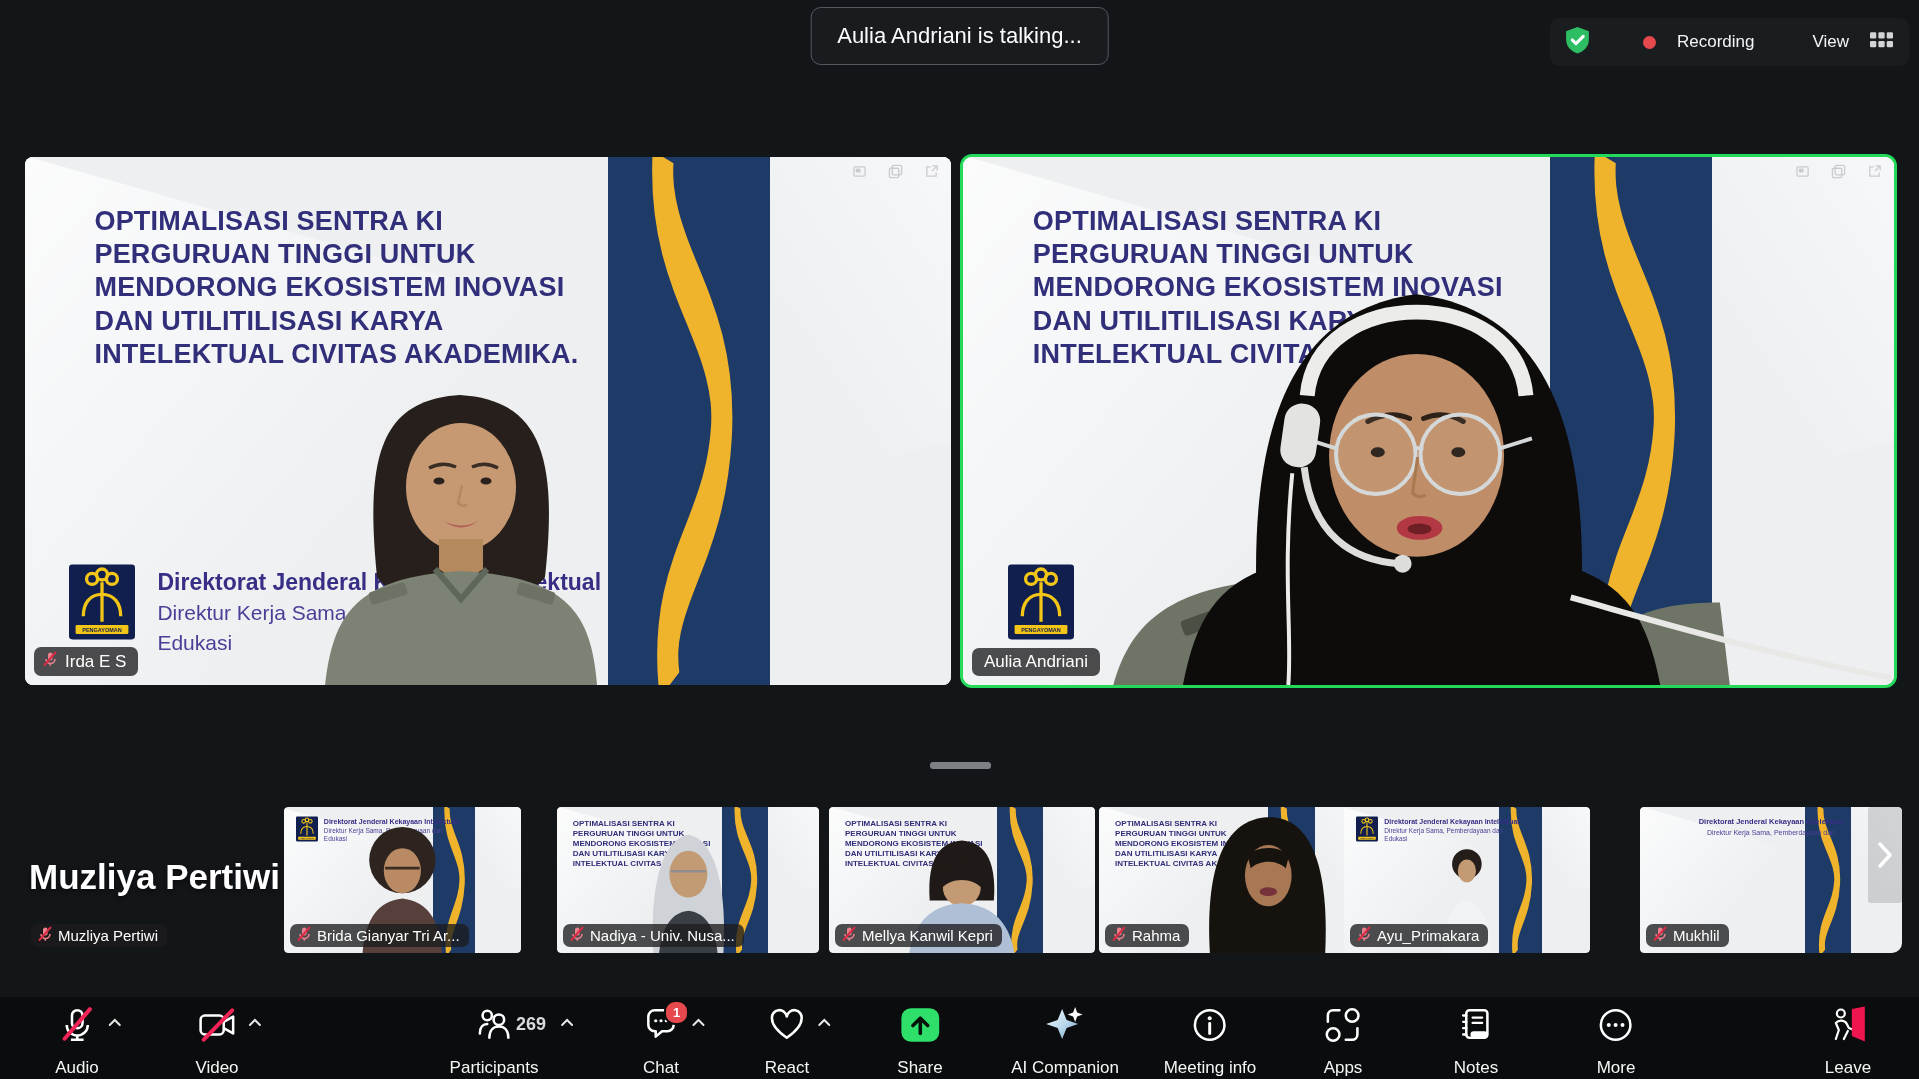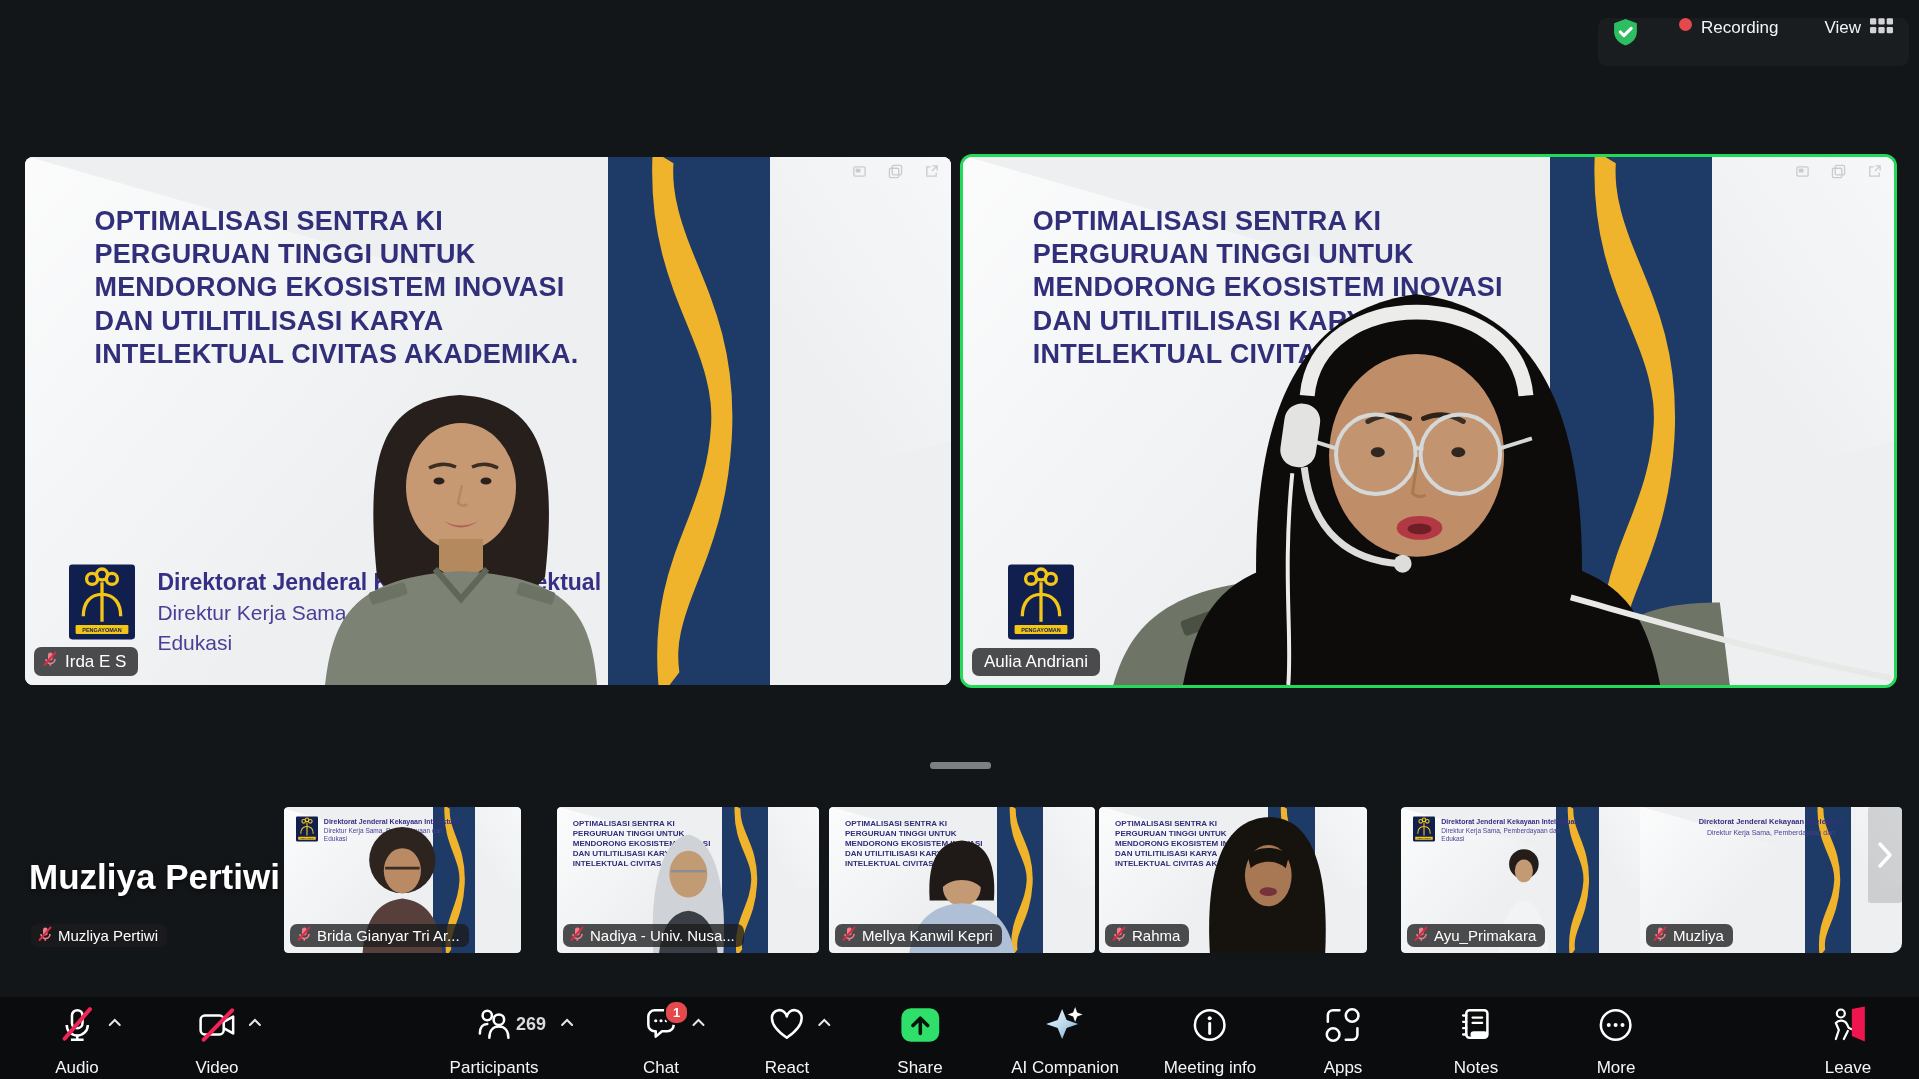--- a/index.html
+++ b/index.html
@@ -3,22 +3,22 @@
 <meta charset="utf-8">
 <style>
   html,body{margin:0;padding:0;background:#131619;}
   .stage{position:relative;width:1919px;height:1079px;background:#131619;overflow:hidden;
          font-family:"Liberation Sans",sans-serif;color:#fff;}
 
   
   .talking-pill{position:absolute;left:50%;top:7px;transform:translateX(-50%);
     height:56px;line-height:56px;padding:0 26px;border:1px solid #55585c;border-radius:10px;
     background:#191c1f;font-size:22px;color:#fdfdfd;white-space:nowrap;}
-  .rec-panel{position:absolute;top:18px;right:10px;height:48px;display:flex;align-items:flex-start;
-    background:#1a1d20;border-radius:9px;padding:0 16px 0 14px;gap:0;}
+  .rec-panel{position:absolute;top:18px;right:10px;height:48px;display:flex;align-items:center;
+    background:#1a1d20;border-radius:9px;padding:0 16px 0 14px;gap:12px;}
   .rec-dot{width:13px;height:13px;border-radius:50%;background:#e5484d;margin:0 9px 0 40px;}
   .rec-text{font-size:17px;color:#f3f4f4;}
   .view-text{font-size:17px;color:#f3f4f4;margin:0 9px 0 46px;}
 
   
   .tile{position:absolute;border-radius:8px;overflow:hidden;background:#edeff1;}
   .tile-left{left:25px;top:157px;width:926px;height:528px;}
   .tile-right{left:960px;top:154px;width:937px;height:534px;border:3px solid #23d959;
     border-radius:12px;box-sizing:border-box;}
   .slide{position:absolute;inset:0;background:#edeff1;overflow:hidden;}
@@ -50,21 +50,21 @@
   
   .filmstrip{position:absolute;left:0;top:807px;width:1919px;height:146px;}
   .thumb{position:absolute;top:0;height:146px;border-radius:4px;overflow:hidden;}
   .thumb.cam-off{background:transparent;}
   .thumb .slide{border-radius:4px;}
   .thumb:nth-child(1){left:25px;width:259px;}
   .thumb:nth-child(2){left:284px;width:237px;}
   .thumb:nth-child(3){left:557px;width:262px;}
   .thumb:nth-child(4){left:829px;width:266px;}
   .thumb:nth-child(5){left:1099px;width:268px;}
-  .thumb:nth-child(6){left:1401px;width:246px;}
+  .thumb:nth-child(6){left:1344px;width:246px;}
   .thumb:nth-child(7){left:1640px;width:262px;border-bottom-right-radius:10px;}
   .big-name{position:absolute;left:0;right:0;top:34%;text-align:center;font-size:35px;font-weight:bold;
     color:#fff;text-shadow:0 2px 4px rgba(0,0,0,.55);z-index:2;}
   .thumb .name-tag{left:6px;bottom:6px;font-size:15px;padding:2px 9px 2px 6px;gap:5px;
     max-width:calc(100% - 24px);overflow:hidden;}
   .mini-title{position:absolute;left:6%;top:8%;width:56%;z-index:2;font-weight:bold;color:#312e7a;
     font-size:8px;line-height:1.25;}
   .mini-org{position:absolute;left:5%;top:6%;display:flex;gap:6px;z-index:2;align-items:flex-start;}
   .mini-org .logo-box{width:22px;height:26px;flex:0 0 auto;}
   .mini-org .org-lines{font-size:6.5px;line-height:1.35;color:#4a3f97;padding-top:1px;}
@@ -89,20 +89,21 @@
     color:#fff;line-height:21px;}
   .p-audio{left:77px}.p-video{left:217px}.p-participants{left:494px}.p-chat{left:661px}
   .p-react{left:787px}.p-share{left:920px}.p-ai{left:1065px}.p-info{left:1210px}
   .p-apps{left:1343px}.p-notes{left:1476px}.p-more{left:1616px}.p-leave{left:1848px}
 </style>
 </head>
 <body>
 
 <div class="stage">
 
+  <div class="talking-pill">Aulia Andriani is talking...</div>
 
   <div class="rec-panel">
     <span>
       <svg width="27" height="29" viewBox="0 0 26 28">
           <path d="M13,1 L24,5 V13 c0,7 -5,11.5 -11,13.5 C7,24.5 2,20 2,13 V5 Z" fill="#2dbd63"></path>
           <path d="M8,13.5 l3.5,3.5 l7,-7" stroke="#fff" stroke-width="3" fill="none" stroke-linecap="round" stroke-linejoin="round"></path>
         </svg>
     </span>
     <span class="rec-dot"></span>
     <span class="rec-text">Recording</span>
@@ -445,21 +446,21 @@
           </div>
           <div class="mini-org-center"><b>Direktorat Jenderal Kekayaan Intelektual</b><br>Direktur Kerja Sama, Pemberdayaan dan</div>
         </div>
         <div class="name-tag">
           <span><svg width="16" height="16" viewBox="0 0 16 16">
               <rect x="6" y="1.5" width="4.6" height="8" rx="2.3" fill="#e9808c"></rect>
               <path d="M4,8 a4.5,4.5 0 0 0 9,0" stroke="#e9808c" stroke-width="1.6" fill="none"></path>
               <line x1="8.3" y1="12.6" x2="8.3" y2="14.8" stroke="#e9808c" stroke-width="1.6"></line>
               <line x1="2.5" y1="14" x2="13.5" y2="1.5" stroke="#d92b45" stroke-width="1.9" stroke-linecap="round"></line>
             </svg></span>
-          <span>Muzliya</span>
+          <span>Mukhlil</span>
         </div>
         <div class="next-strip">
           <svg width="16" height="28" viewBox="0 0 16 28">
             <path d="M3,3 L13,14 L3,25" stroke="#fff" stroke-width="3.4" fill="none" stroke-linecap="round" stroke-linejoin="round"></path>
           </svg>
         </div>
       </div>
     </div>
 
   <div class="toolbar" id="toolbar">

